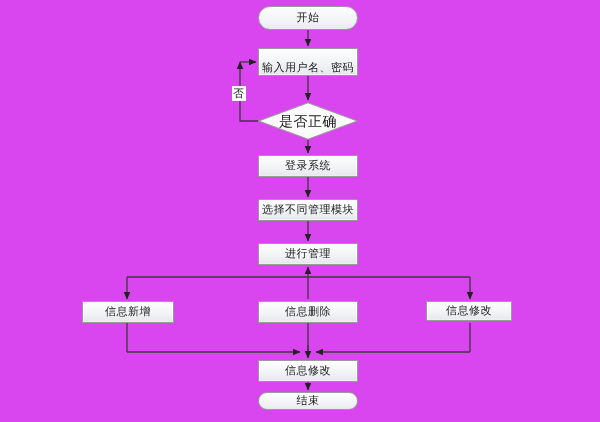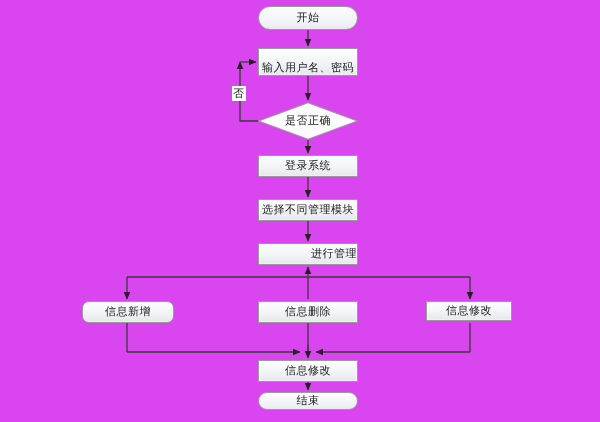--- a/index.html
+++ b/index.html
@@ -58,21 +58,21 @@
   .diamond-shape {
     position: absolute;
     left: 0;
     top: 0;
     width: 100%;
     height: 100%;
   }
   .diamond-label {
     position: relative;
     z-index: 2;
-    font-size: 11px;
+    font-size: 14px;
     letter-spacing: 0.5px;
   }
   .edge-label {
     position: absolute;
     font-size: 11px;
     color: #1a1a1a;
     background: #ffffff;
     padding: 0 1px;
     z-index: 4;
     letter-spacing: 0.5px;
@@ -138,25 +138,25 @@
   </div>
 
   <div class="node process" style="left:258px; top:155px; width:100px; height:22px;">
     <span>登录系统</span>
   </div>
 
   <div class="node process" style="left:258px; top:199px; width:100px; height:22px;">
     <span>选择不同管理模块</span>
   </div>
 
-  <div class="node process" style="left:258px; top:243px; width:100px; height:22px;justify-content:flex-end;">
+  <div class="node process" style="left:258px; top:243px; width:100px; height:22px;">
     <span>进行管理</span>
   </div>
 
-  <div class="node process" style="left:82px; top:301px; width:92px; height:22px;border-radius:7px;">
+  <div class="node process" style="left:82px; top:301px; width:92px; height:22px;">
     <span>信息新增</span>
   </div>
 
   <div class="node process" style="left:258px; top:301px; width:100px; height:22px;">
     <span>信息删除</span>
   </div>
 
   <div class="node process" style="left:426px; top:301px; width:86px; height:20px;">
     <span>信息修改</span>
   </div>

